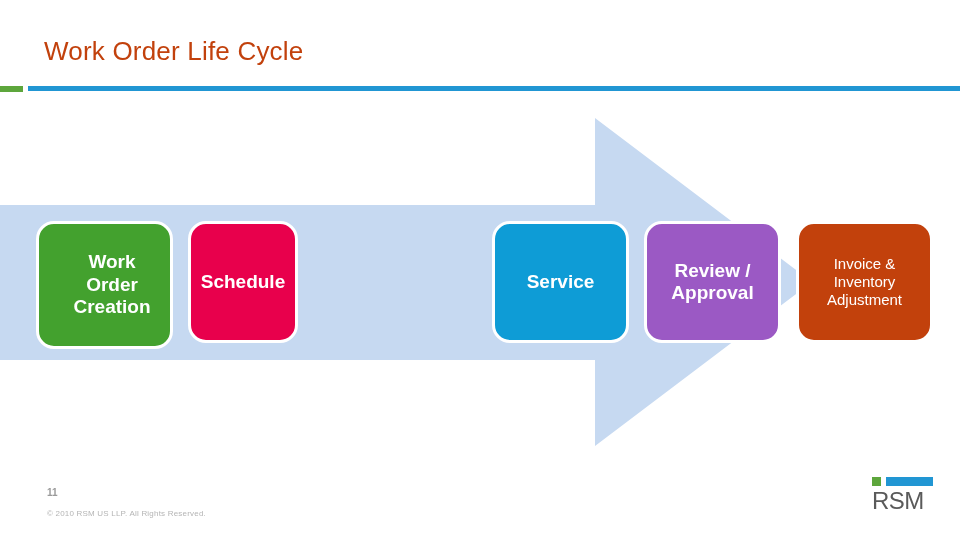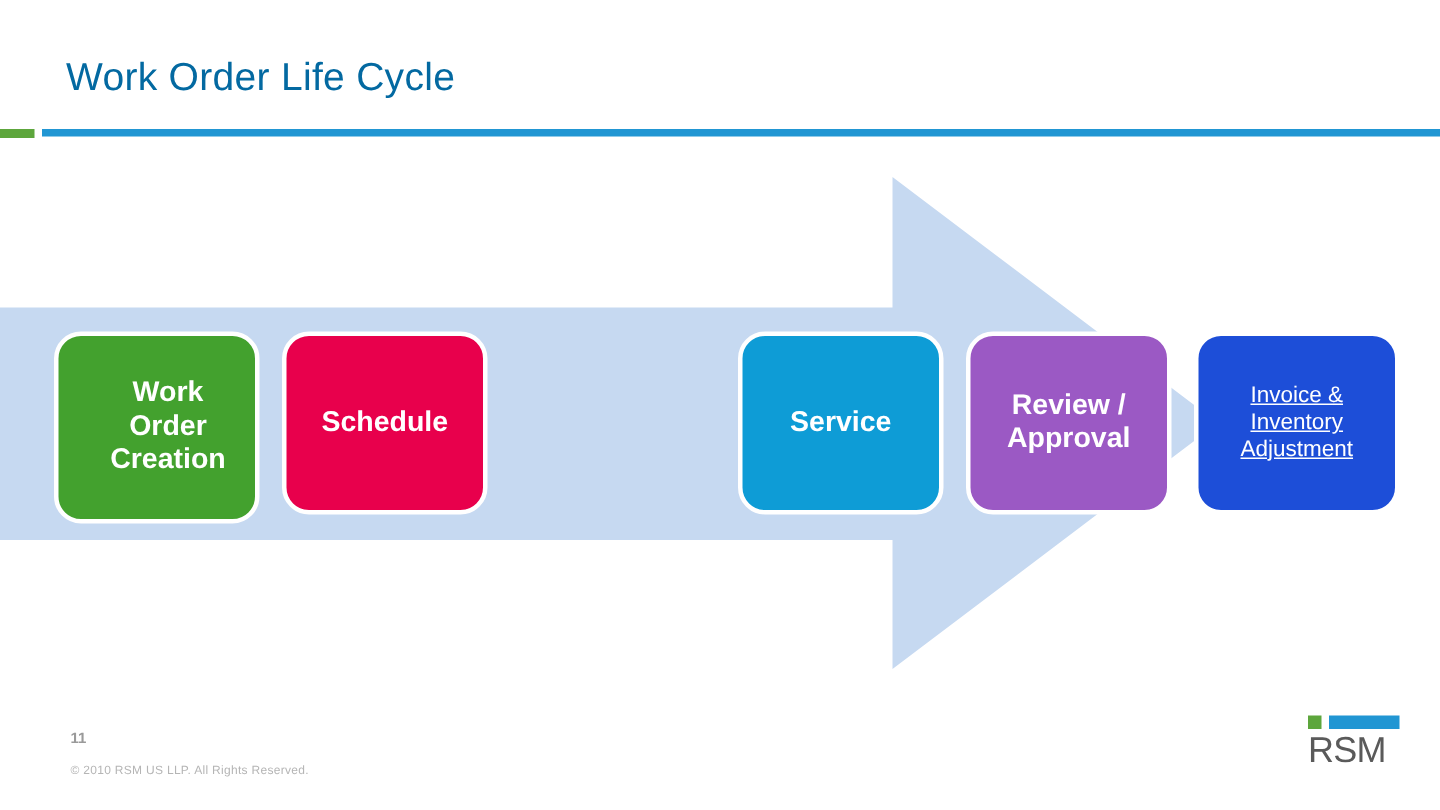--- a/index.html
+++ b/index.html
@@ -25,21 +25,21 @@
     overflow: hidden;
   }
 
   
   #slide-title {
     position: absolute;
     left: 44px;
     top: 36px;
     font-size: 26px;
     font-weight: 400;
-    color: #0369a1;
+    color: #c2410c;
     letter-spacing: 0.2px;
     white-space: nowrap;
   }
 
   
   #title-rule {
     position: absolute;
     left: 0;
     top: 86px;
     width: 960px;
@@ -93,21 +93,21 @@
   .stage-bold .stage-label {
     font-weight: bold;
     font-size: 19px;
   }
   .stage-plain .stage-label {
     font-weight: 400;
     font-size: 15px;
   }
 
   #stage-0 { left: 36px;  top: 221px; width: 137px; height: 128px; padding-left: 15px; }
-  #stage-1 { left: 188px; top: 221px; width: 137px; height: 122px; }
+  #stage-1 { left: 188px; top: 221px; width: 110px; height: 122px; }
   #stage-2 { left: 340px; top: 221px; width: 137px; height: 122px; }
   #stage-3 { left: 492px; top: 221px; width: 137px; height: 122px; }
   #stage-4 { left: 644px; top: 221px; width: 137px; height: 122px; }
   #stage-5 { left: 796px; top: 221px; width: 137px; height: 122px; }
 
   
   #page-number {
     position: absolute;
     left: 47px;
     top: 487px;
@@ -185,21 +185,21 @@
 
   <div id="stage-3" class="stage-box stage-bold" style="background:#0E9CD6;justify-content:flex-end;">
     <span class="stage-label">Service</span>
   </div>
 
   <div id="stage-4" class="stage-box stage-bold" style="background:#9B59C4;">
     <span class="stage-label">Review /
 Approval</span>
   </div>
 
-  <div id="stage-5" class="stage-box stage-plain" style="background:#1d4ed8;text-decoration:underline;">
+  <div id="stage-5" class="stage-box stage-plain" style="background:#c2410c;">
     <span class="stage-label">Invoice &amp;
 Inventory
 Adjustment</span>
   </div>
 
   <div id="page-number">11</div>
 
   <div id="copyright">© 2010 RSM US LLP. All Rights Reserved.</div>
 
   <div id="rsm-logo">

